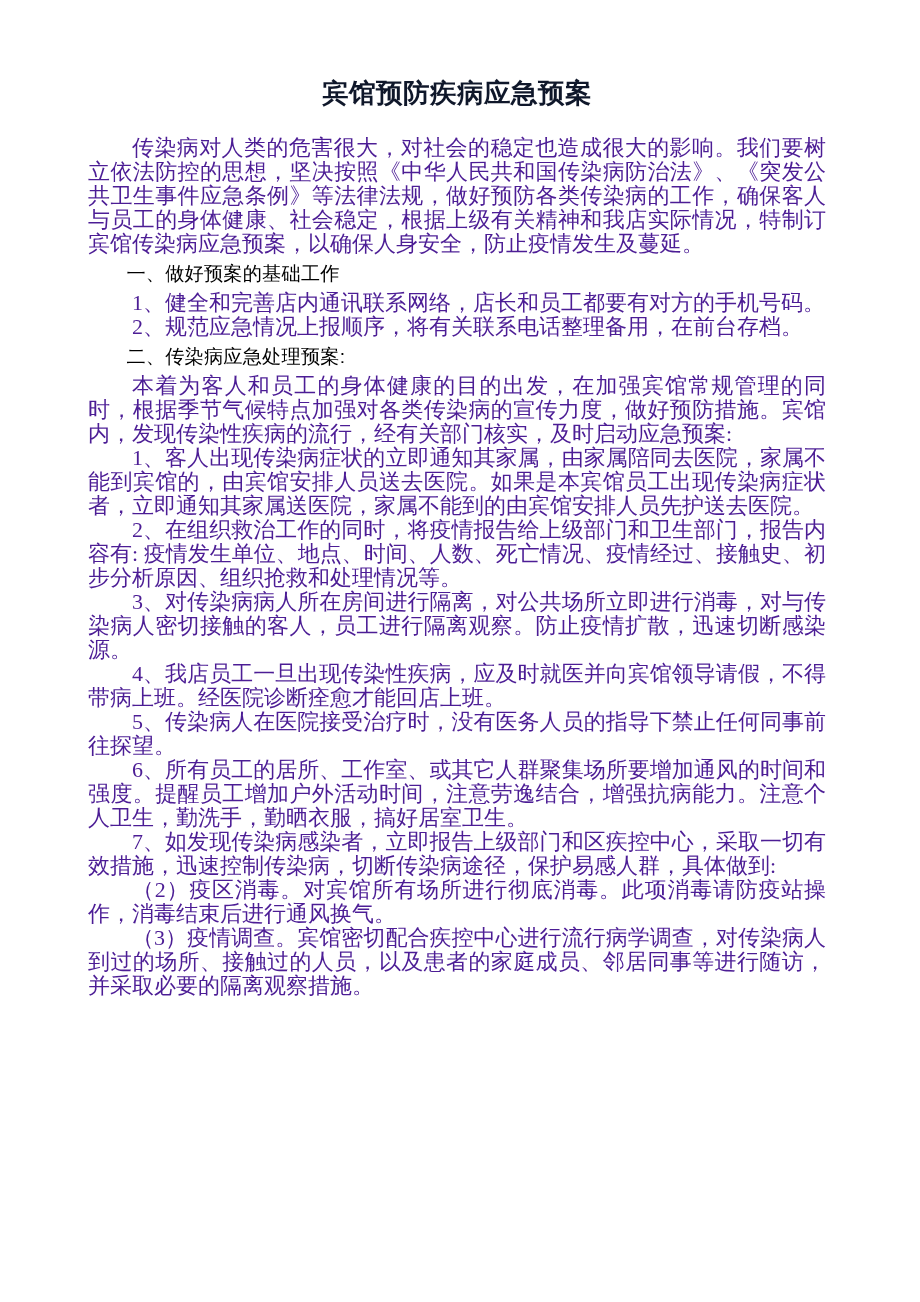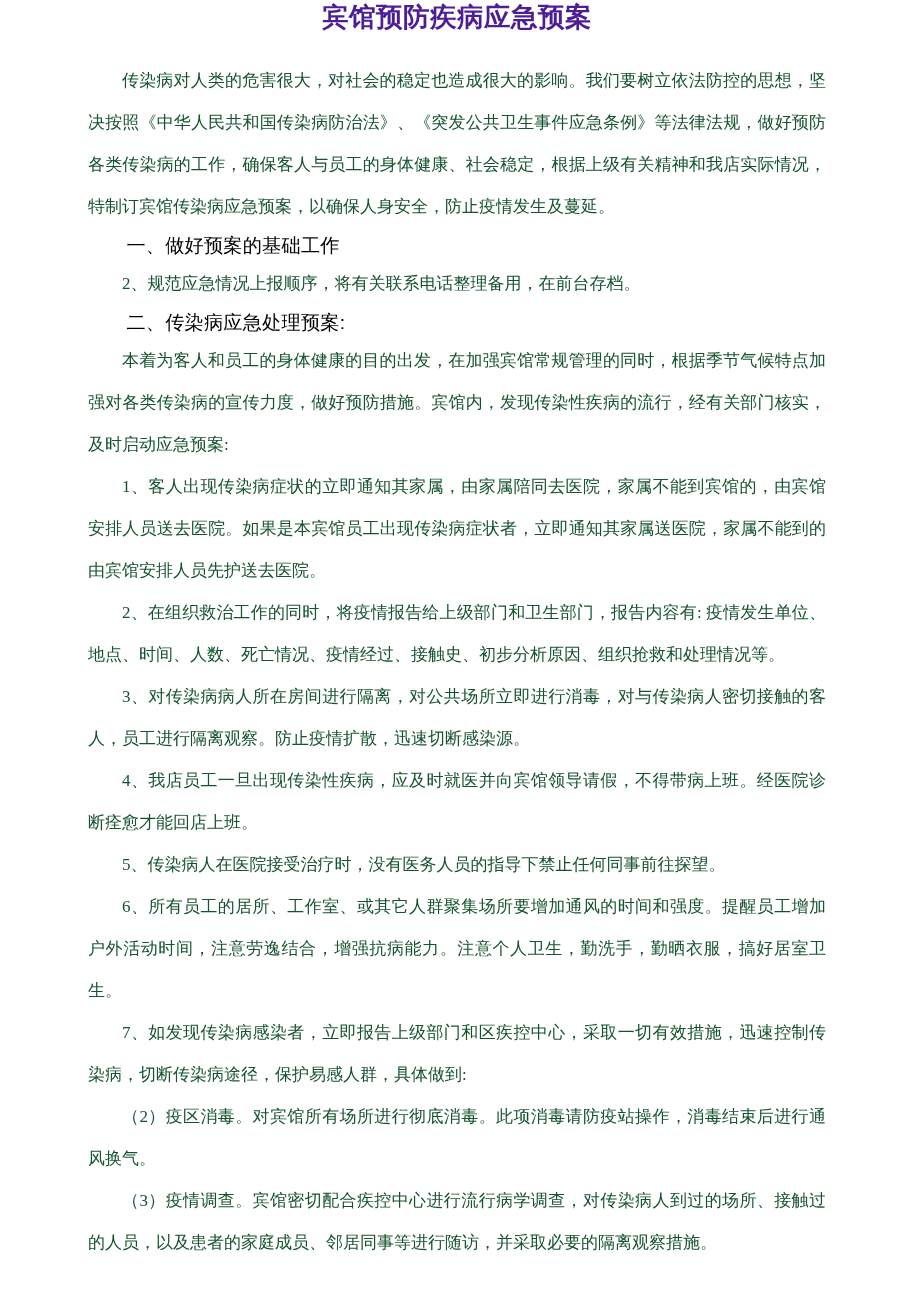--- a/index.html
+++ b/index.html
@@ -21,34 +21,35 @@
     position: absolute;
     left: 88px;
     top: 0;
     width: 738px;
   }
   .doc-title {
     font-family: "Liberation Sans", "DejaVu Sans", sans-serif;
     font-weight: 700;
     font-size: 26.5px;
     line-height: 34px;
-    color: #4c1d95;
+    color: #0f172a;
     text-align: center;
     margin: 0;
+    padding-top: 76px;
     letter-spacing: 0.5px;
     white-space: nowrap;
   }
   .body-block {
     padding-top: 26px;
   }
   p.para {
     font-family: "Liberation Serif", "DejaVu Serif", serif;
-    font-size: 17px;
-    line-height: 42px;
-    color: #14532d;
+    font-size: 22px;
+    line-height: 24px;
+    color: #4c1d95;
     margin: 0;
     text-align: justify;
     text-justify: inter-ideograph;
     text-indent: 2em;
     word-break: break-all;
   }
   p.heading {
     font-family: "Liberation Sans", "DejaVu Sans", sans-serif;
     font-weight: 400;
     font-size: 19.2px;
@@ -68,20 +69,21 @@
   <div class="content">
 
     <h1 class="doc-title">宾馆预防疾病应急预案</h1>
 
     <div class="body-block">
 
       <p class="para">传染病对人类的危害很大，对社会的稳定也造成很大的影响。我们要树立依法防控的思想，坚决按照《中华人民共和国传染病防治法》、《突发公共卫生事件应急条例》等法律法规，做好预防各类传染病的工作，确保客人与员工的身体健康、社会稳定，根据上级有关精神和我店实际情况，特制订宾馆传染病应急预案，以确保人身安全，防止疫情发生及蔓延。</p>
 
       <p class="heading">一、做好预案的基础工作</p>
 
+      <p class="para">1、健全和完善店内通讯联系网络，店长和员工都要有对方的手机号码。</p>
 
       <p class="para">2、规范应急情况上报顺序，将有关联系电话整理备用，在前台存档。</p>
 
       <p class="heading">二、传染病应急处理预案:</p>
 
       <p class="para">本着为客人和员工的身体健康的目的出发，在加强宾馆常规管理的同时，根据季节气候特点加强对各类传染病的宣传力度，做好预防措施。宾馆内，发现传染性疾病的流行，经有关部门核实，及时启动应急预案:</p>
 
       <p class="para">1、客人出现传染病症状的立即通知其家属，由家属陪同去医院，家属不能到宾馆的，由宾馆安排人员送去医院。如果是本宾馆员工出现传染病症状者，立即通知其家属送医院，家属不能到的由宾馆安排人员先护送去医院。</p>
 
       <p class="para">2、在组织救治工作的同时，将疫情报告给上级部门和卫生部门，报告内容有: 疫情发生单位、地点、时间、人数、死亡情况、疫情经过、接触史、初步分析原因、组织抢救和处理情况等。</p>

